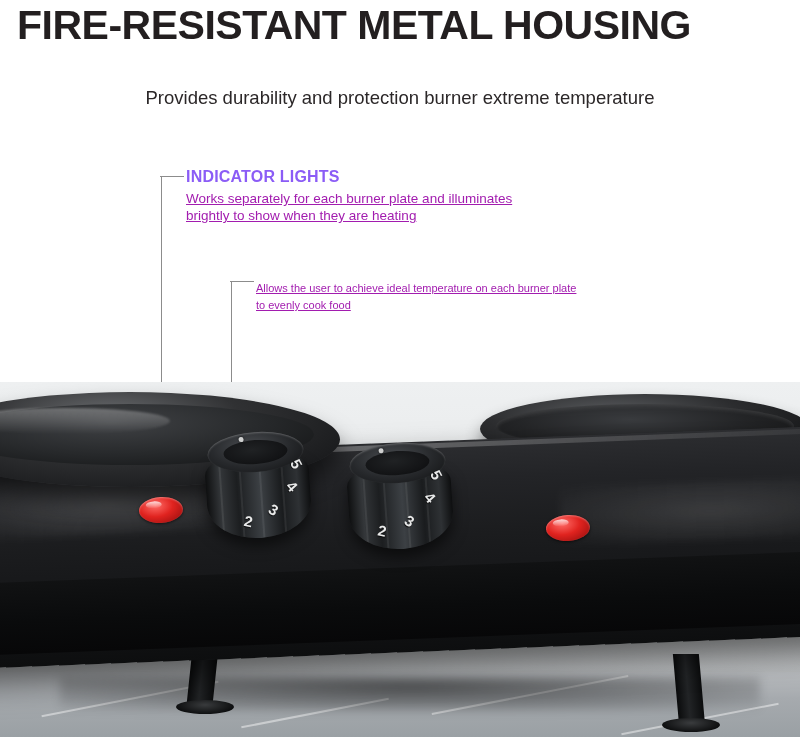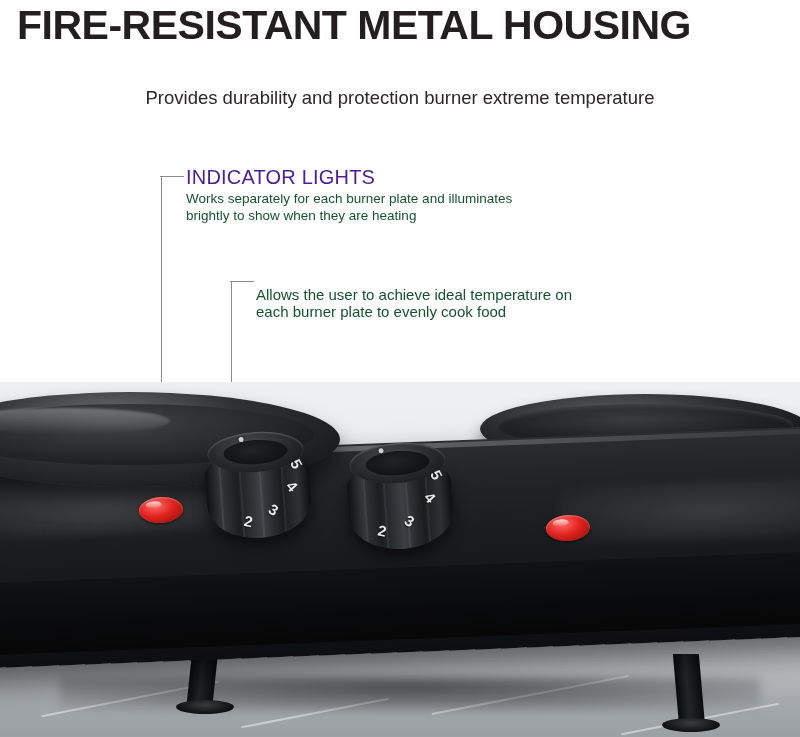--- a/index.html
+++ b/index.html
@@ -44,46 +44,47 @@
     font-size: 18.5px;
     line-height: 24px;
     color: #2b2728;
   }
 
   
   .callout {
     position: absolute;
   }
   .callout-title {
-    font-size: 20px;
-    font-weight: normal;
+    font-size: 16px;
+    font-weight: bold;
     letter-spacing: 0.2px;
-    color: #4c1d95;
+    color: #8b5cf6;
     text-transform: uppercase;
     line-height: 20px;
   }
   .callout-body {
     font-size: 13.5px;
     line-height: 17px;
-    color: #14532d;
+    color: #a21caf;
     margin-top: 3px;
+    text-decoration: underline;
   }
   #callout-indicator {
     left: 186px;
     top: 167px;
     width: 360px;
   }
   #callout-knobs {
     left: 256px;
     top: 271px;
     width: 330px;
   }
   #callout-knobs .callout-body {
-    font-size: 15px;
-    margin-top: 15px;
+    font-size: 11px;
+    margin-top: 9px;
   }
 
   
   .leader {
     position: absolute;
     background: #8c8c8c;
   }
   .leader.v {
     width: 1px;
   }

